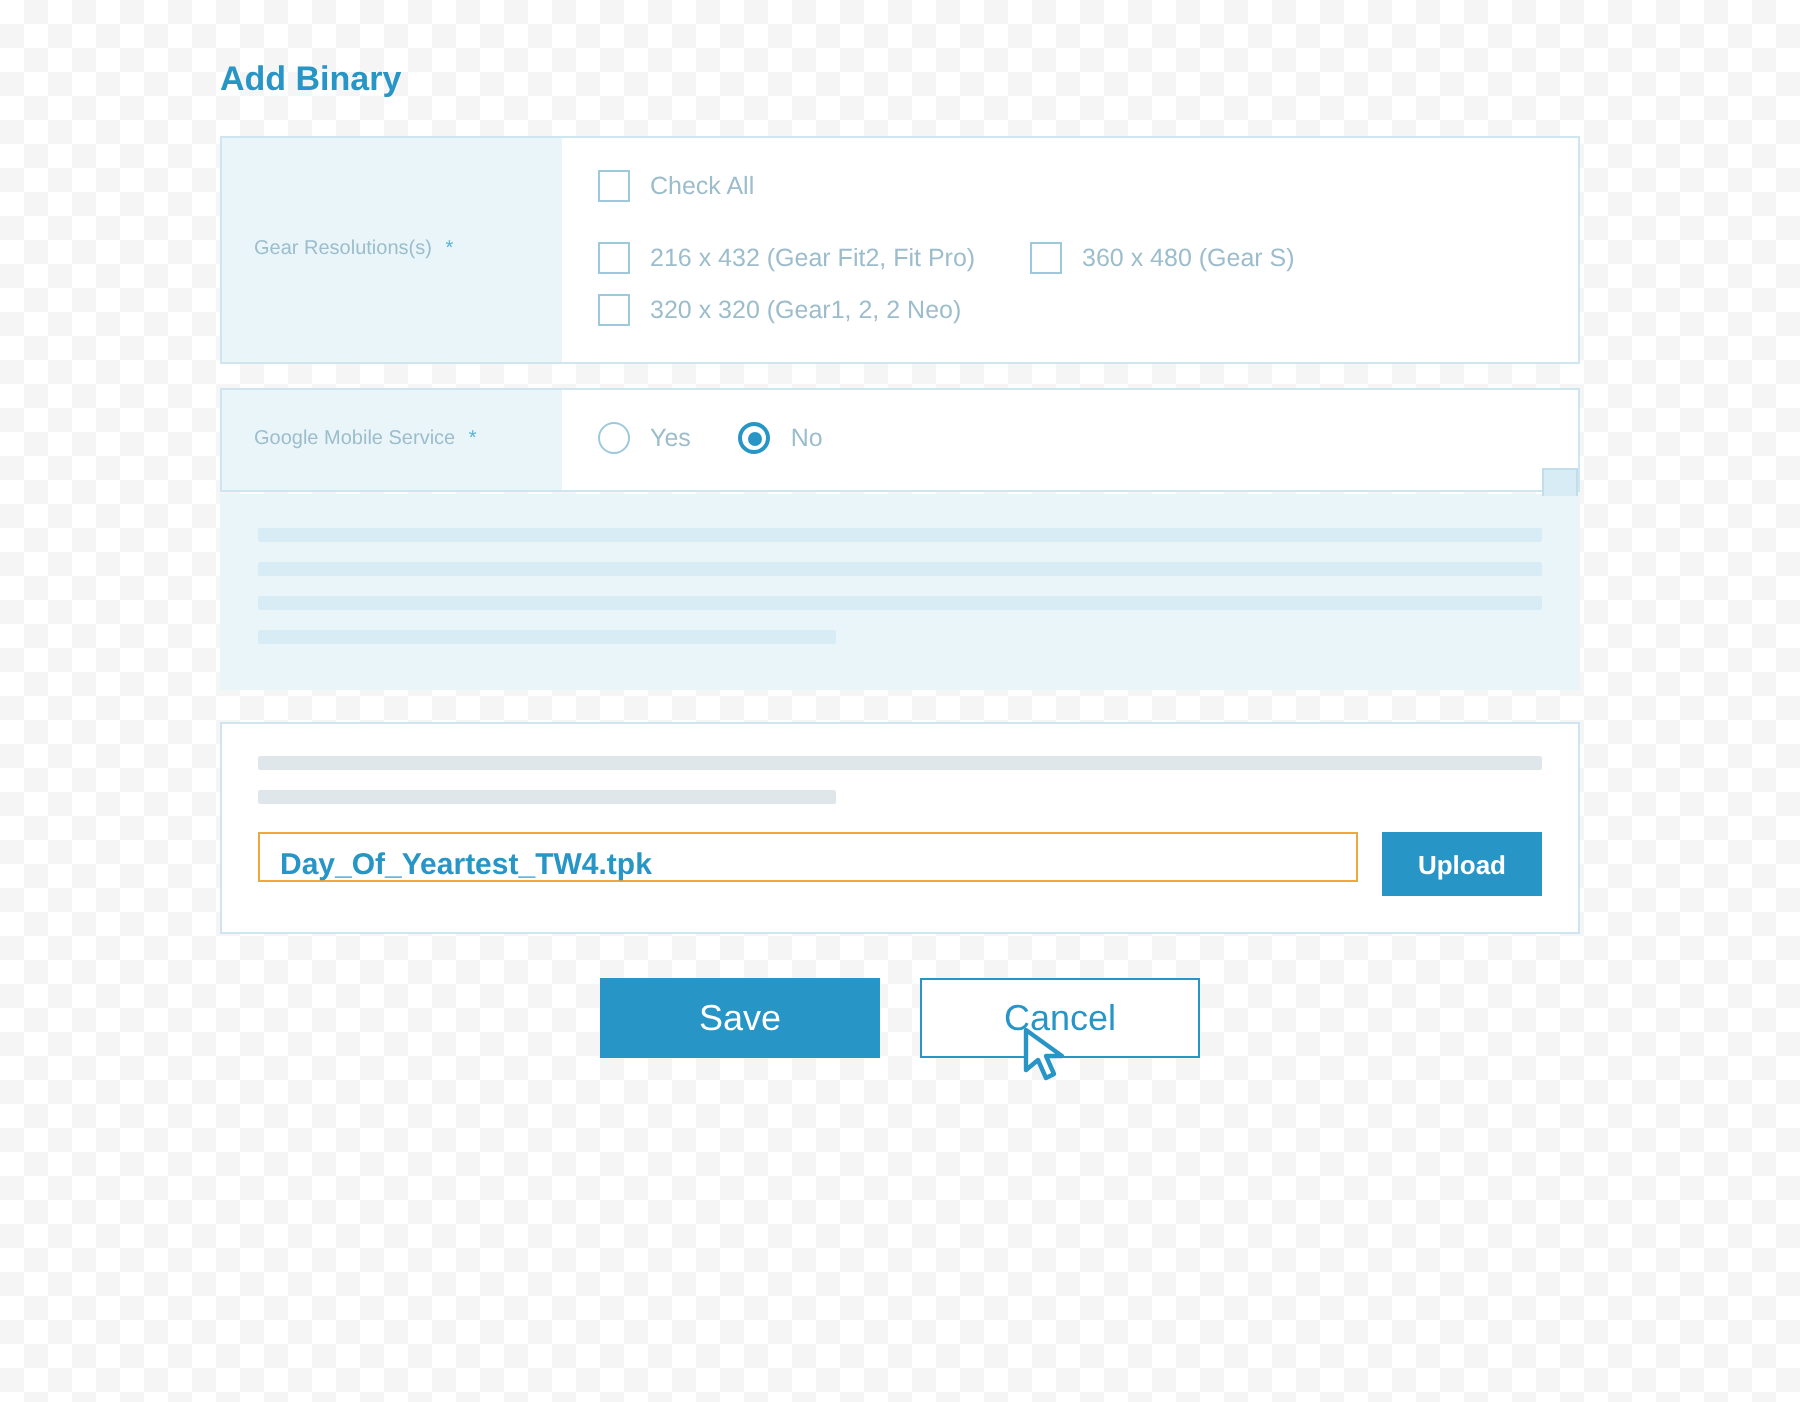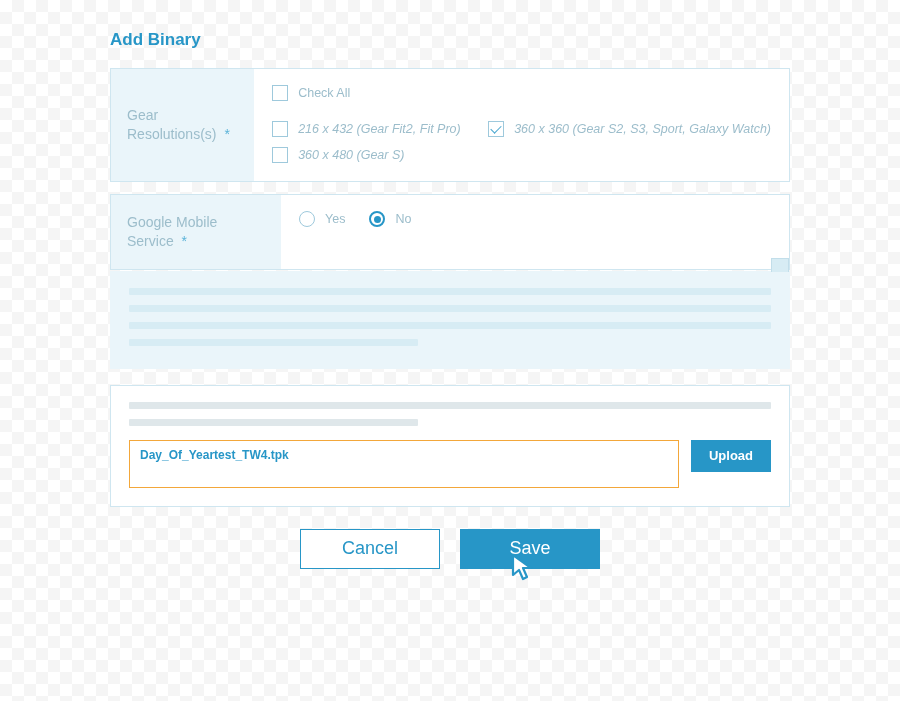--- a/index.html
+++ b/index.html
@@ -21,21 +21,21 @@
   .panel {
     background: #fff;
     border: 1px solid #cfe6f0;
     display: flex;
     margin-bottom: 12px;
   }
   .panel-label {
     width: 170px;
     background: #eaf5fa;
     color: #9cbdcb;
-    font-size: 14px;
+    font-size: 10px;
     padding: 18px 16px;
     display: flex;
     align-items: center;
     line-height: 1.35;
   }
   .panel-label .asterisk { color: #5bb3d8; margin-left: 4px; }
   .panel-body {
     flex: 1;
     padding: 16px 18px 18px 18px;
     font-size: 12.5px;
@@ -68,21 +68,20 @@
     background: #2796c7;
     border-radius: 50%;
   }
   .chk-row { display: flex; align-items: center; margin-bottom: 10px; text-align: right; }
   .chk-grid {
     display: grid;
     grid-template-columns: 200px 1fr;
     row-gap: 10px;
     column-gap: 16px;
     margin-top: 20px;
-    font-style: italic;
   }
   .chk-item { display: flex; align-items: center; white-space: nowrap; }
   .radio-row { display: flex; align-items: center; gap: 24px; }
   .radio-item { display: flex; align-items: center; text-align: center; }
   
   .info-box {
     background: #eaf5fa;
     border: 1px solid #eaf5fa;
     padding: 16px 18px 12px 18px;
     margin-bottom: 16px;
@@ -108,24 +107,24 @@
   .upload-row {
     display: flex;
     gap: 12px;
     margin-top: 14px;
   }
   .file-input {
     flex: 1;
     border: 1.5px solid #f3a73a;
     background: #fff;
     padding: 7px 10px;
-    font-size: 12px;
+    font-size: 15px;
     color: #2796c7;
     font-weight: 600;
-    height: 48px;
+    height: 25px;
   }
   .upload-btn {
     background: #2796c7;
     color: #fff;
     border: none;
     padding: 0 18px;
     height: 32px;
     font-size: 13px;
     cursor: pointer;
     font-weight: bold;
@@ -170,26 +169,26 @@
     <div class="chk-row">
       <span class="cb"></span>
       <span>Check All</span>
     </div>
     <div class="chk-grid">
       <div class="chk-item">
         <span class="cb"></span>
         <span>216 x 432 (Gear Fit2, Fit Pro)</span>
       </div>
       <div class="chk-item">
-        <span class="cb checked"></span>
-        <span>360 x 360 (Gear S2, S3, Sport, Galaxy Watch)</span>
+        <span class="cb"></span>
+        <span>360 x 480 (Gear S)</span>
       </div>
       <div class="chk-item">
         <span class="cb"></span>
-        <span>360 x 480 (Gear S)</span>
+        <span>320 x 320 (Gear1, 2, 2 Neo)</span>
       </div>
     </div>
   </div>
 </div>
 
 <div class="panel" style="margin-bottom:1px;">
   <div class="panel-label">
     <span>
       <span>Google Mobile Service</span>
       <span class="asterisk">*</span>
@@ -222,18 +221,18 @@
     <div class="ph-line"></div>
     <div class="ph-line short"></div>
     <div class="upload-row">
       <div class="file-input">Day_Of_Yeartest_TW4.tpk</div>
       <button class="upload-btn">Upload</button>
     </div>
   </div>
 </div>
 
 <div class="footer">
+  <button class="btn btn-save">Save</button>
   <button class="btn btn-cancel">Cancel</button>
-  <button class="btn btn-save">Save</button>
   <svg class="cursor" width="26" height="30" viewBox="0 0 26 30">
     <path d="M3 2 L3 22 L9 17 L13 26 L17 24 L13 15 L21 15 Z" fill="#fff" stroke="#2796c7" stroke-width="2.2" stroke-linejoin="round"></path>
   </svg>
 </div>
 
 </body></html>

